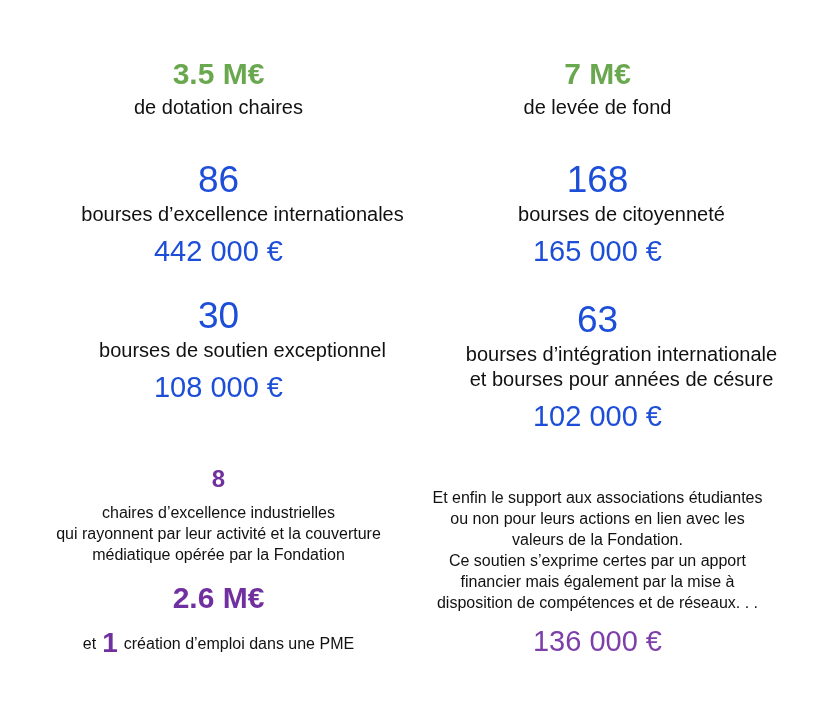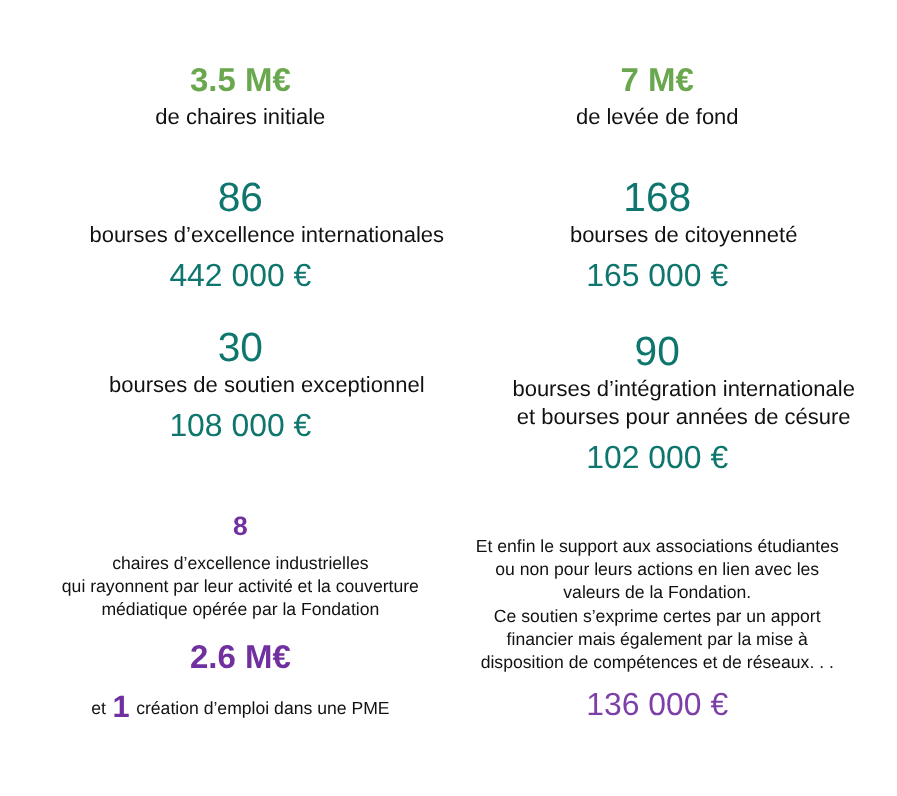--- a/index.html
+++ b/index.html
@@ -30,21 +30,21 @@
   .left-s2  { top: 158px; }
   .left-s3  { top: 294px; }
   .left-s4  { top: 464px; }
   .right-s1 { top: 56px; }
   .right-s2 { top: 158px; }
   .right-s3 { top: 298px; }
   .right-s4 { top: 487px; }
 
   .headline { font-size: 30px; font-weight: bold; line-height: 36px; }
   .green    { color: #6aa84f; }
-  .gold     { color: #0f766e; }
+  .gold     { color: #1d4ed8; }
   .purple   { color: #7030a0; }
   .purple-light { color: #7d3fa8; }
 
   .sublabel { font-size: 20px; line-height: 30px; color: #111111; }
 
   .big-num  { font-size: 37px; line-height: 44px; font-weight: normal; }
   .label-20 { font-size: 20px; line-height: 25px; color: #111111; white-space: pre-line; padding-left: 48px; }
   .amount   { font-size: 29px; line-height: 40px; margin-top: 4px; }
 
   .num-small-header { font-size: 24px; font-weight: bold; line-height: 30px; }
@@ -56,21 +56,21 @@
 </style>
 </head>
 <body>
 
 <div class="canvas">
 
   <div class="col col-left">
 
     <div class="s left-s1">
       <div class="headline green">3.5 M€</div>
-      <div class="sublabel">de chaires initiale</div>
+      <div class="sublabel">de dotation chaires</div>
     </div>
 
     <div class="s left-s2">
       <div class="big-num gold">86</div>
       <div class="label-20">bourses d’excellence internationales</div>
       <div class="amount gold">442 000 €</div>
     </div>
 
     <div class="s left-s3">
       <div class="big-num gold">30</div>
@@ -98,21 +98,21 @@
       <div class="sublabel">de levée de fond</div>
     </div>
 
     <div class="s right-s2">
       <div class="big-num gold">168</div>
       <div class="label-20">bourses de citoyenneté</div>
       <div class="amount gold">165 000 €</div>
     </div>
 
     <div class="s right-s3">
-      <div class="big-num gold">90</div>
+      <div class="big-num gold">63</div>
       <div class="label-20">bourses d’intégration internationale
 et bourses pour années de césure</div>
       <div class="amount gold">102 000 €</div>
     </div>
 
     <div class="s right-s4">
       <div class="small-text" style="margin-top:0;">Et enfin le support aux associations étudiantes
 ou non pour leurs actions en lien avec les
 valeurs de la Fondation.
 Ce soutien s’exprime certes par un apport

